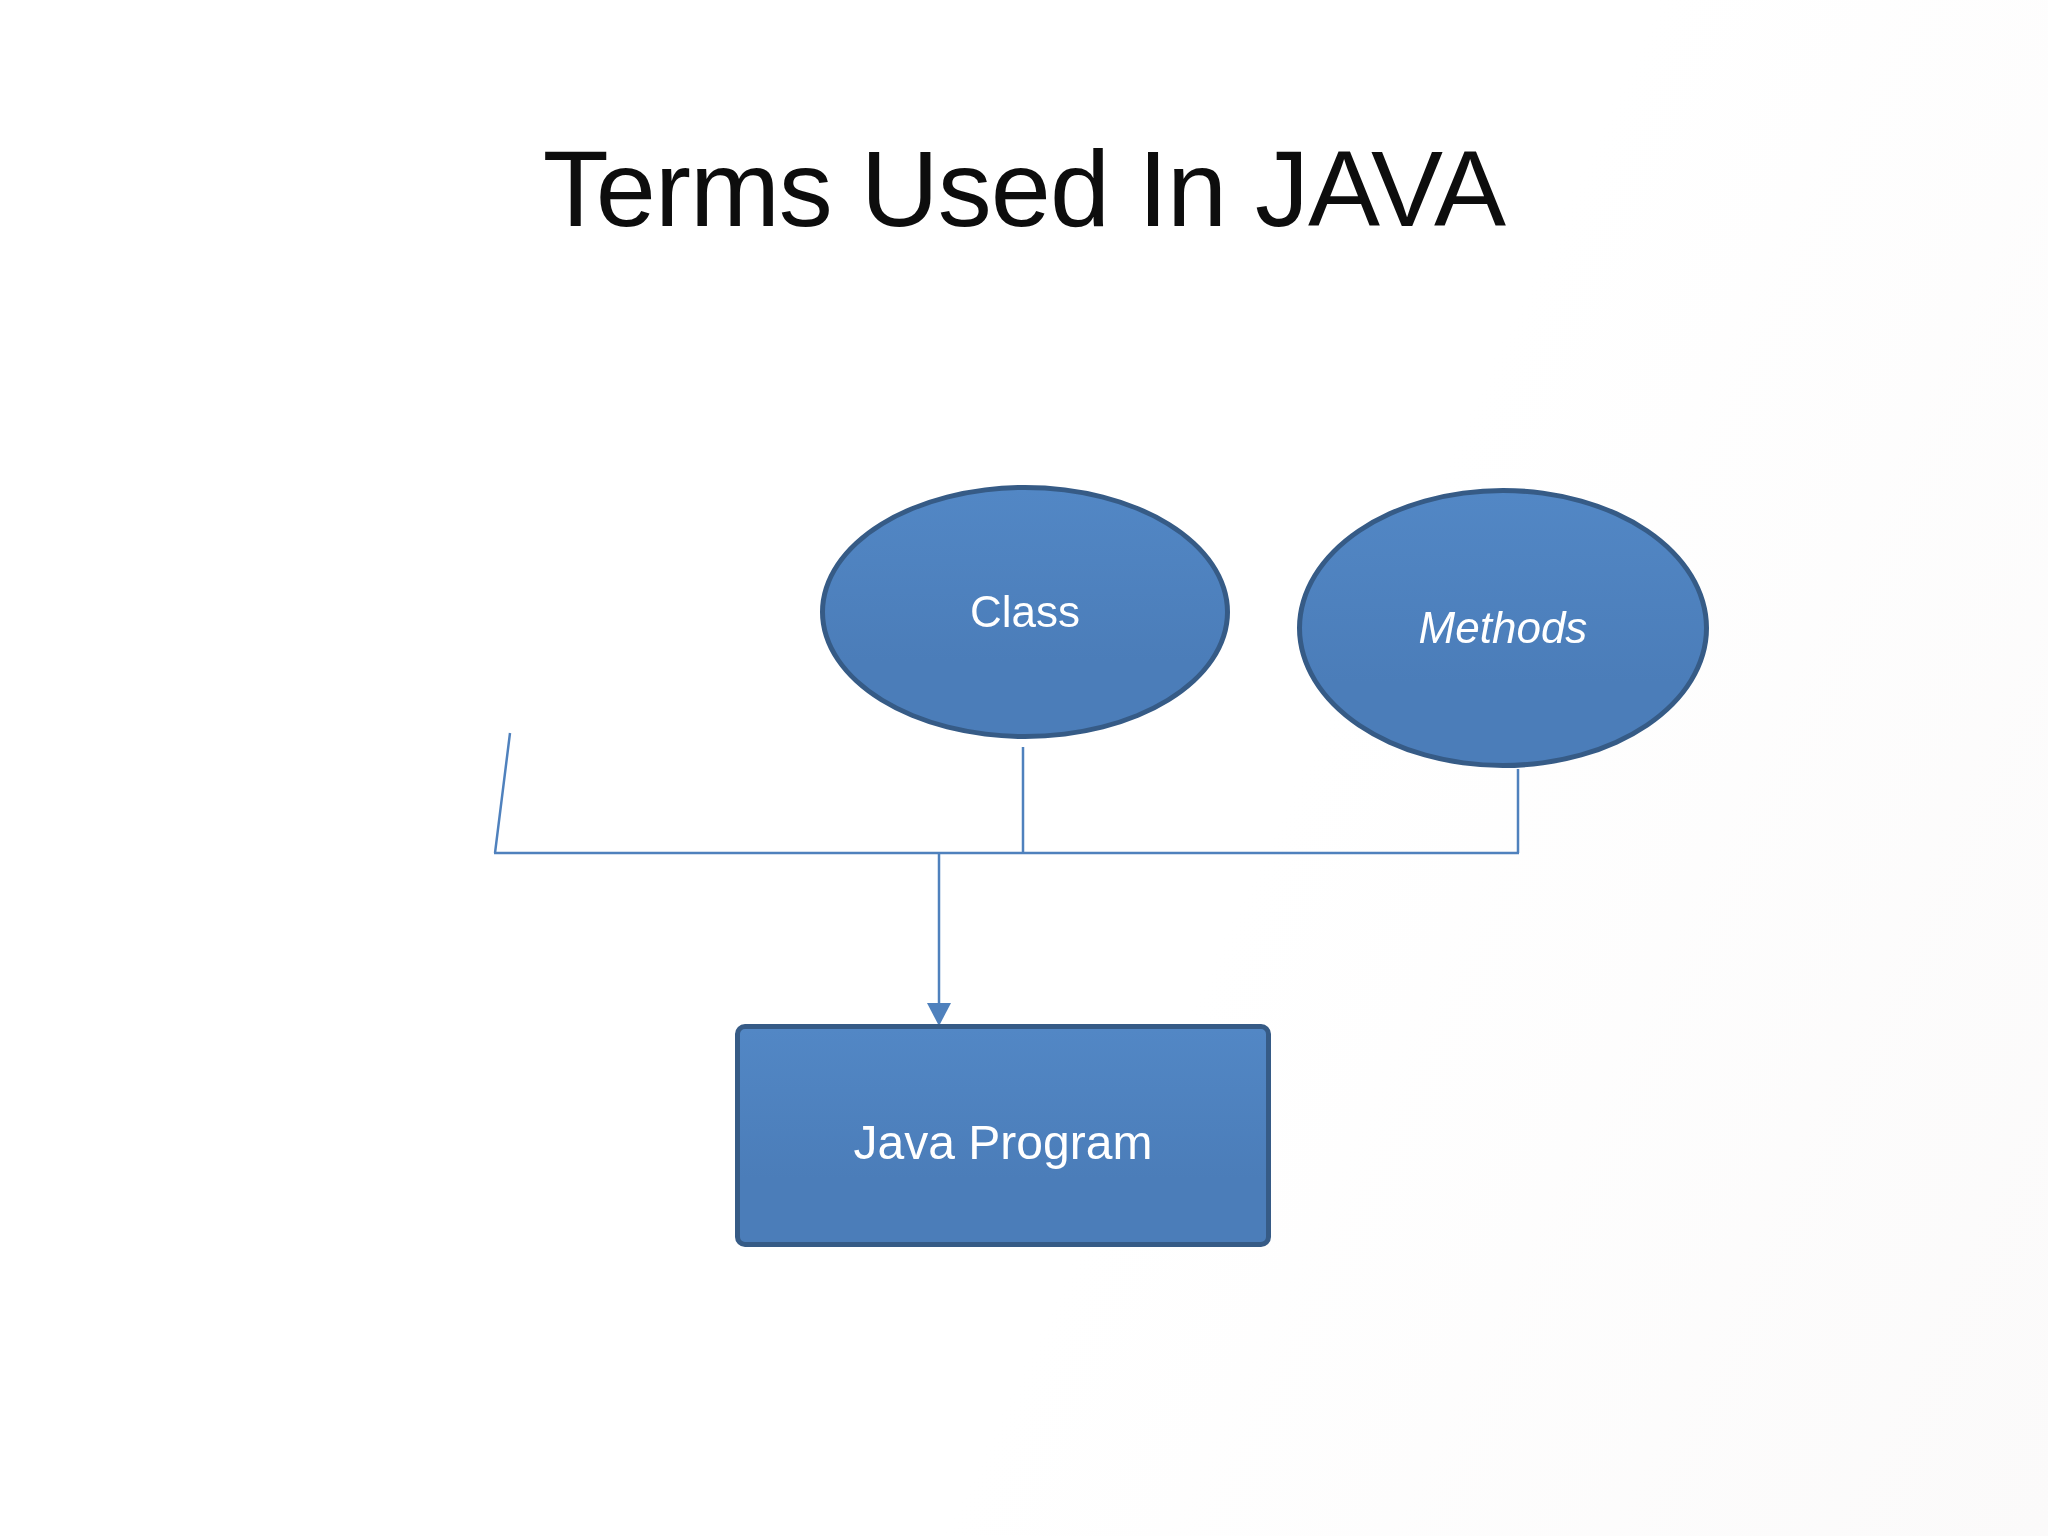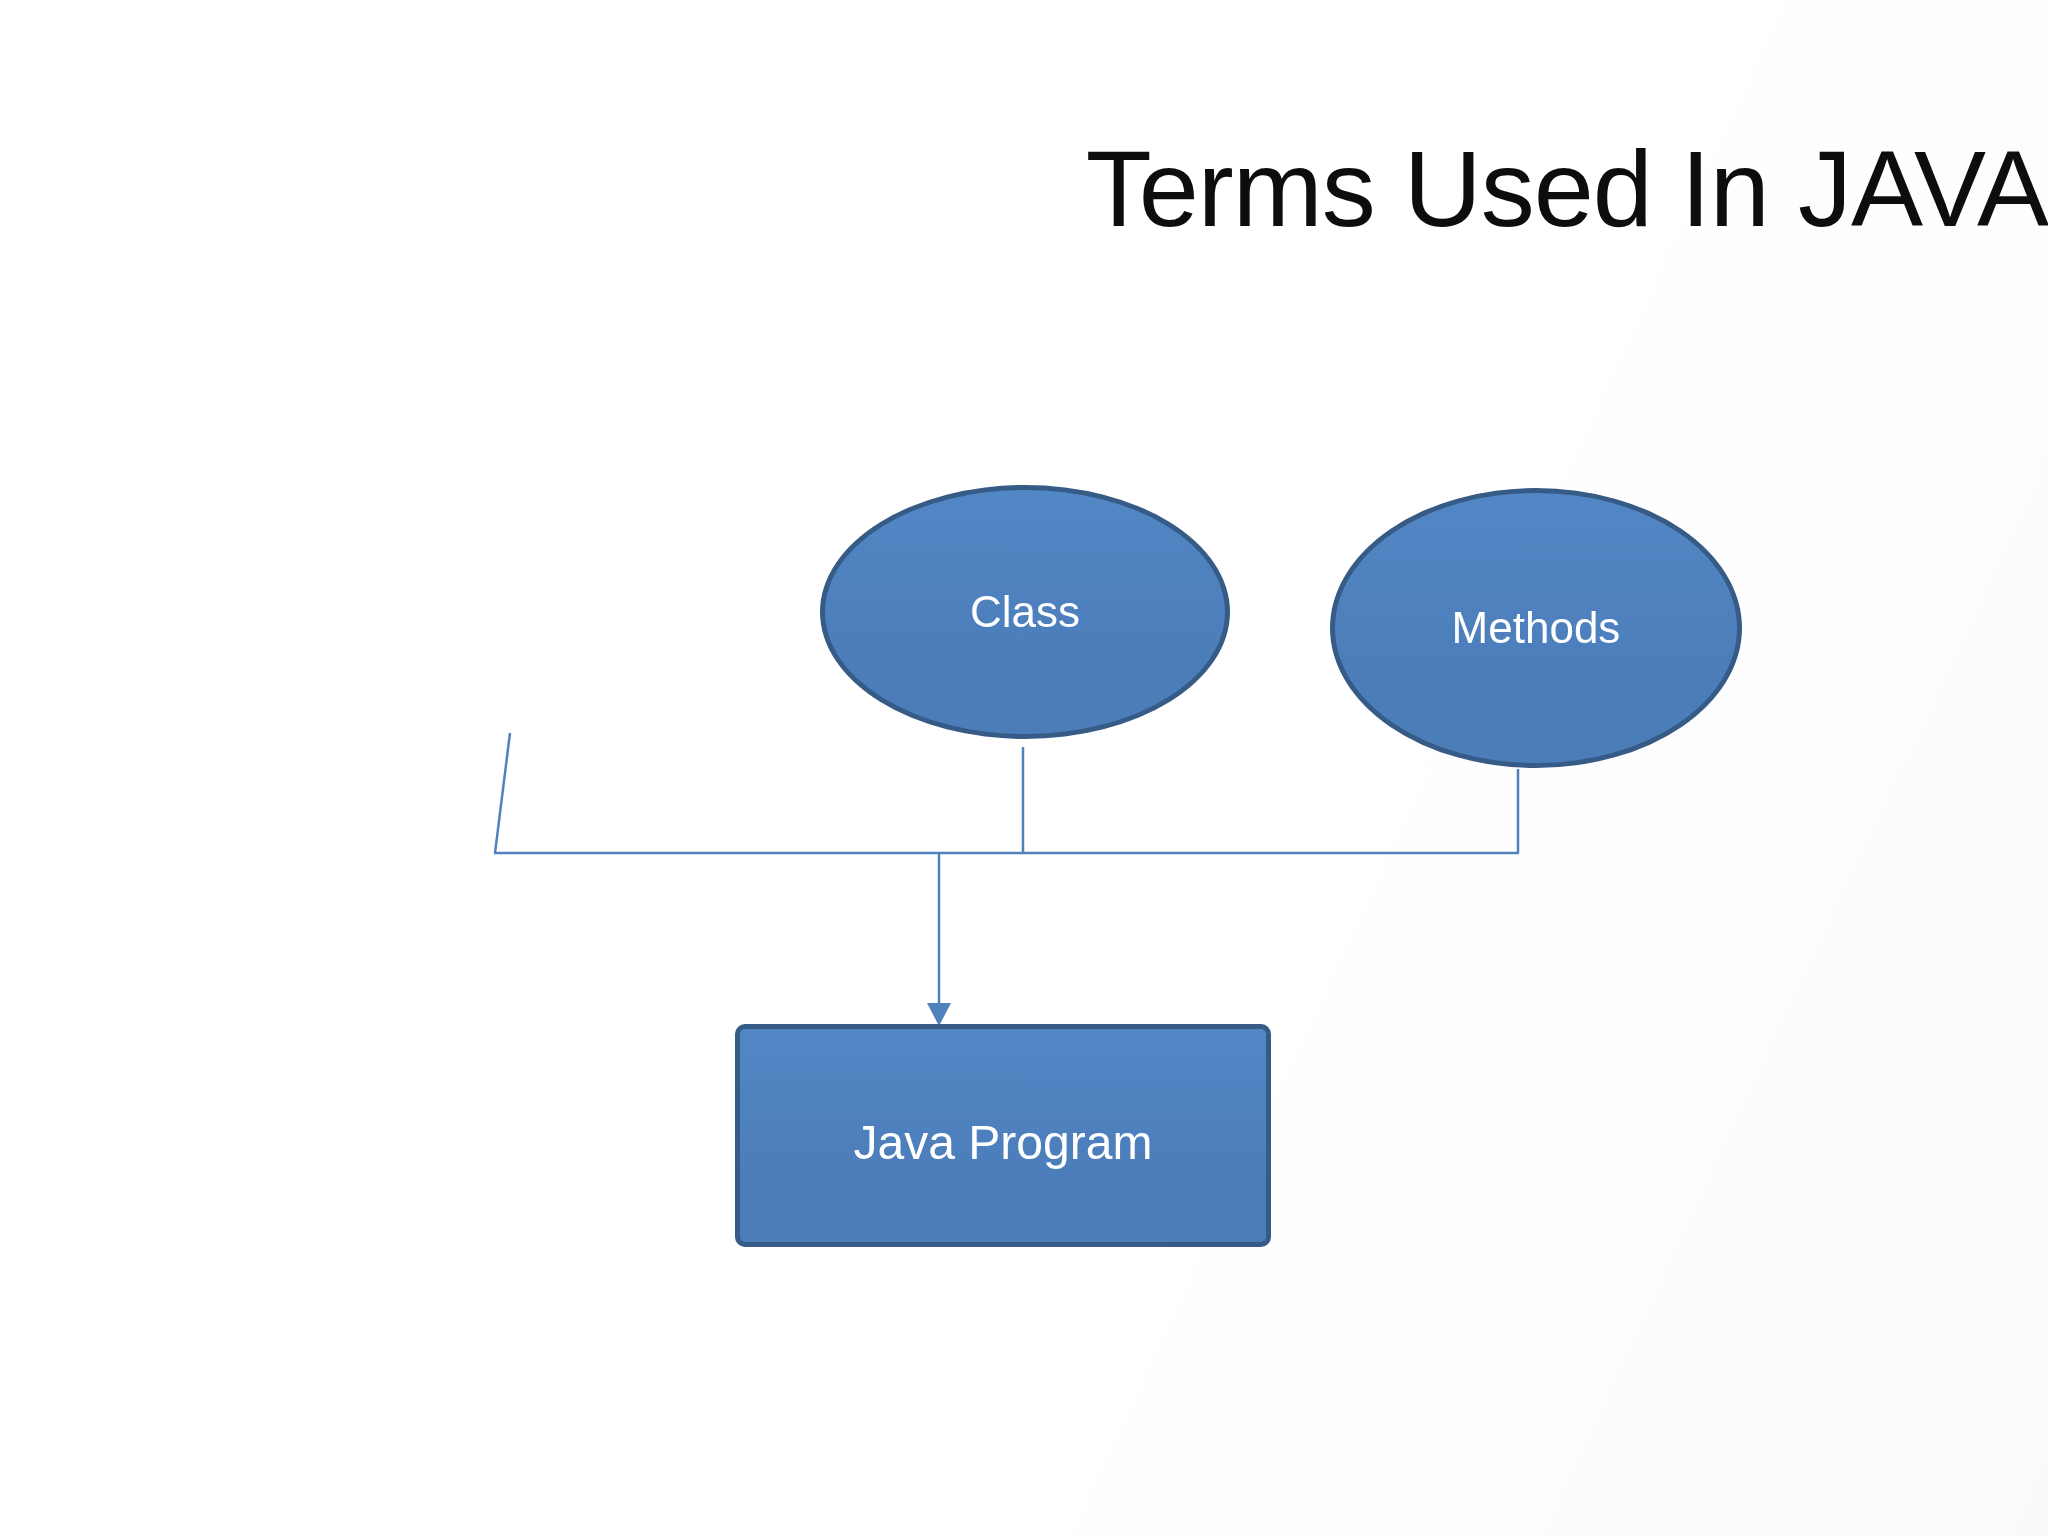--- a/index.html
+++ b/index.html
@@ -13,21 +13,21 @@
     height: 1536px;
     overflow: hidden;
     background: linear-gradient(115deg, #ffffff 60%, #fbfafa 100%);
     font-family: "Liberation Sans", sans-serif;
   }
   .slide-title {
     position: absolute;
     top: 124px;
     left: 0;
     width: 100%;
-    text-align: right;
+    text-align: center;
     font-size: 108px;
     line-height: 1.2;
     font-weight: 400;
     letter-spacing: -1px;
     color: var(--color-title-text, #0d0d0d);
     white-space: nowrap;
   }
   .node {
     position: absolute;
     box-sizing: border-box;
@@ -44,21 +44,21 @@
     font-size: 44px;
     line-height: 1.1;
     text-align: center;
   }
   .node.rounded-rect .node-label {
     font-size: 48px;
     padding-top: 16px;
   }
   #node-object   { left: 305px;  top: 473px; width: 412px; height: 258px; }
   #node-class    { left: 820px;  top: 485px; width: 410px; height: 254px; }
-  #node-methods  { left: 1330px; top: 488px; width: 412px; height: 280px; }
+  #node-methods  { left: 1297px; top: 488px; width: 412px; height: 280px; font-style: italic; }
   #node-java-program { left: 735px; top: 1024px; width: 536px; height: 223px; }
   svg.connector-layer {
     position: absolute;
     left: 0; top: 0;
     width: 2048px;
     height: 1536px;
     pointer-events: none;
   }
   svg.connector-layer line {
     stroke: var(--color-connector, #4f81bd);

